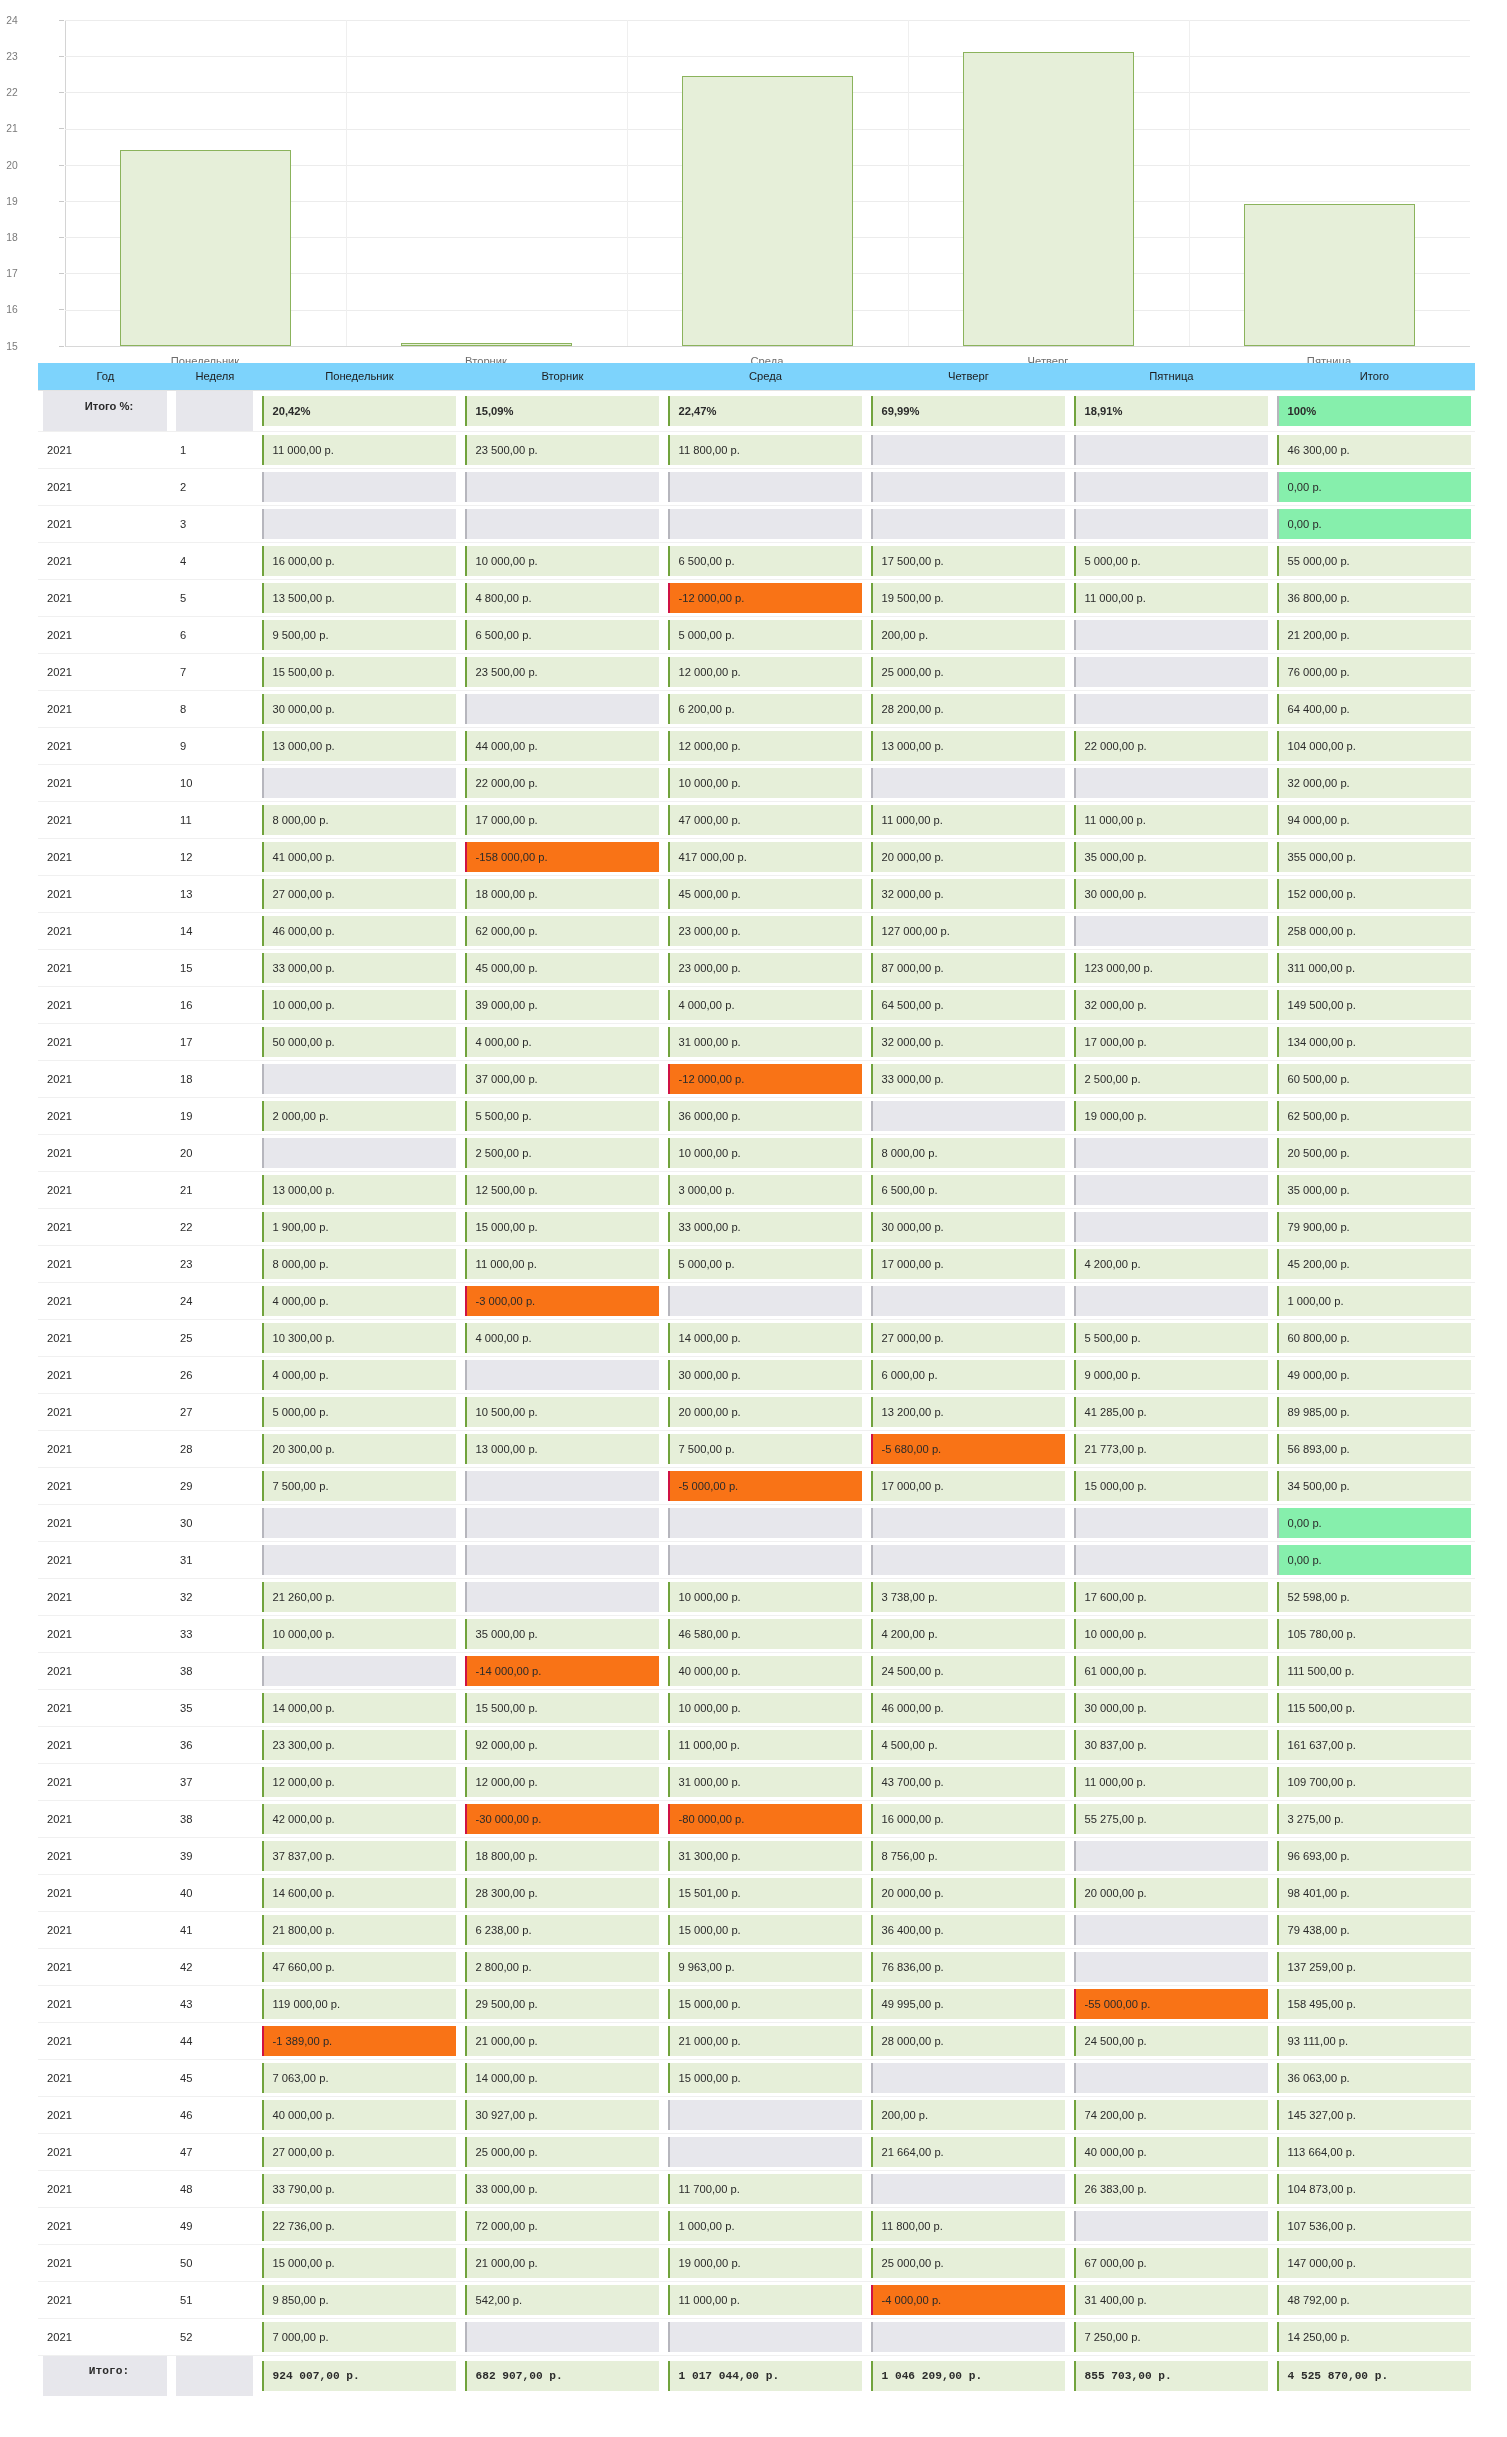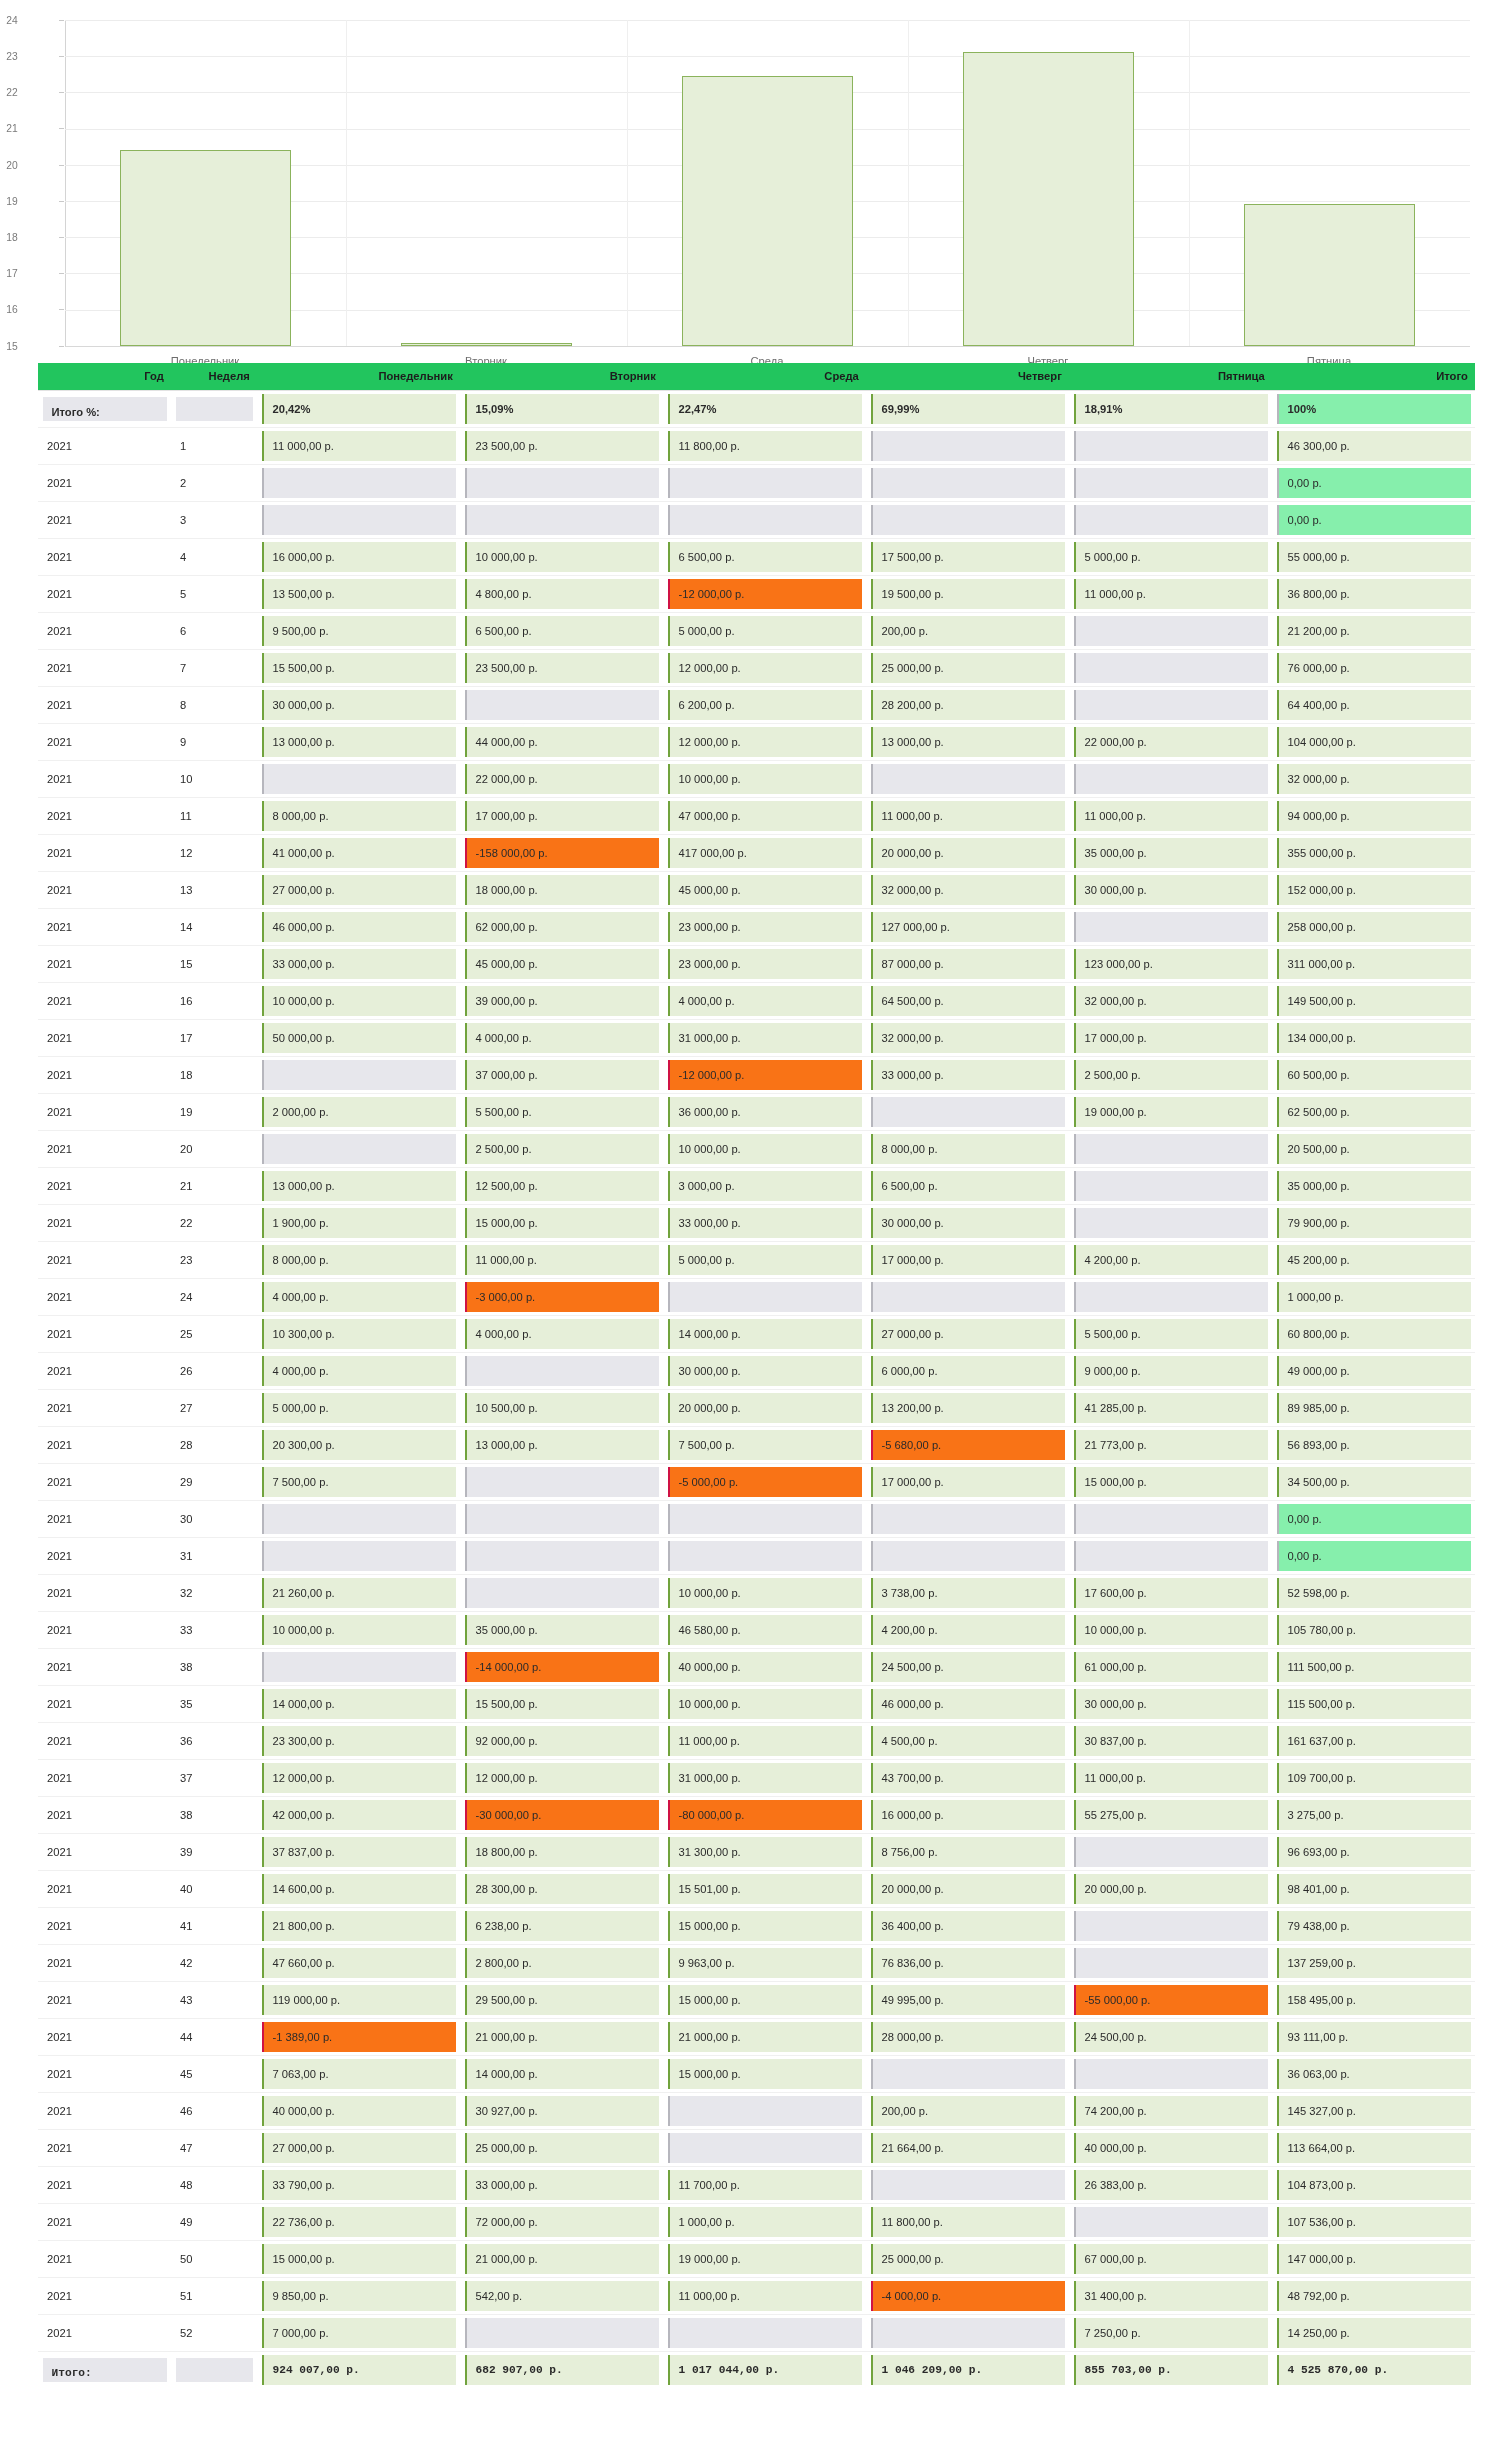--- a/index.html
+++ b/index.html
@@ -110,25 +110,25 @@
     font-size: 11.2px;
     color: #2b2b2b;
   }
   table.grid col.c-year   { width: 133px; }
   table.grid col.c-week   { width: 86px;  }
   table.grid col.c-day    { width: 203px; }
   table.grid col.c-total  { width: 203px; }
 
   thead th {
     font-size: 11.2px;
-    font-weight: bold;
+    font-weight: normal;
     color: #1d1d1d;
-    text-align: right;
+    text-align: center;
     padding: 7.2px 7.2px 8px 9px;
-    background: #22c55e;
+    background: #7dd3fc;
     border-bottom: 0.9px solid #e3e3e3;
     white-space: nowrap;
   }
 
   tbody td {
     height: 36px;
     padding: 0;
     vertical-align: middle;
     border-bottom: 0.9px solid #f0f0f0;
     background: #ffffff;
@@ -156,26 +156,27 @@
   .v-gray { background: #86efac; border-left: 2.7px solid #b6b6bd; }
 
   tr.summary td {
     border-bottom: 0.9px solid #f0f0f0;
   }
   tr.summary .cellbox,
   tr.summary .plain { font-weight: bold; }
   tr.summary .lbl {
     background: #e7e7ec;
     display: block;
-    height: 24px;
+    height: 40px;
     line-height: 30px;
     margin: 0 4.5px;
     padding-left: 9px;
     box-sizing: border-box;
     font-weight: bold;
+    text-align: center;
   }
   tr.summary .lbl.blank { }
   tr.total td { border-bottom: none; font-family: Liberation Mono, monospace; }
 </style>
 </head>
 <body>
 
 <div class="chart-wrap">
   <div class="chart-inner">
     <div class="y-axis-line"></div>

